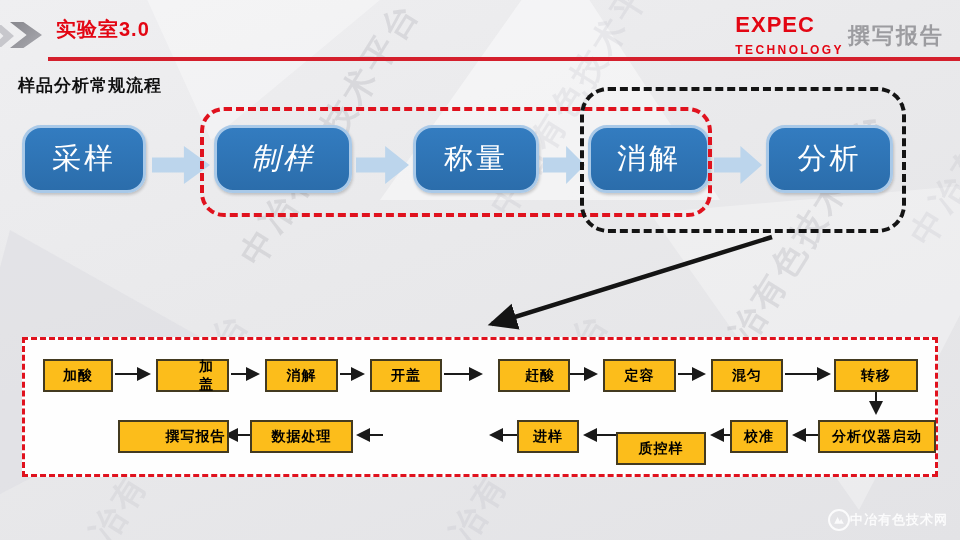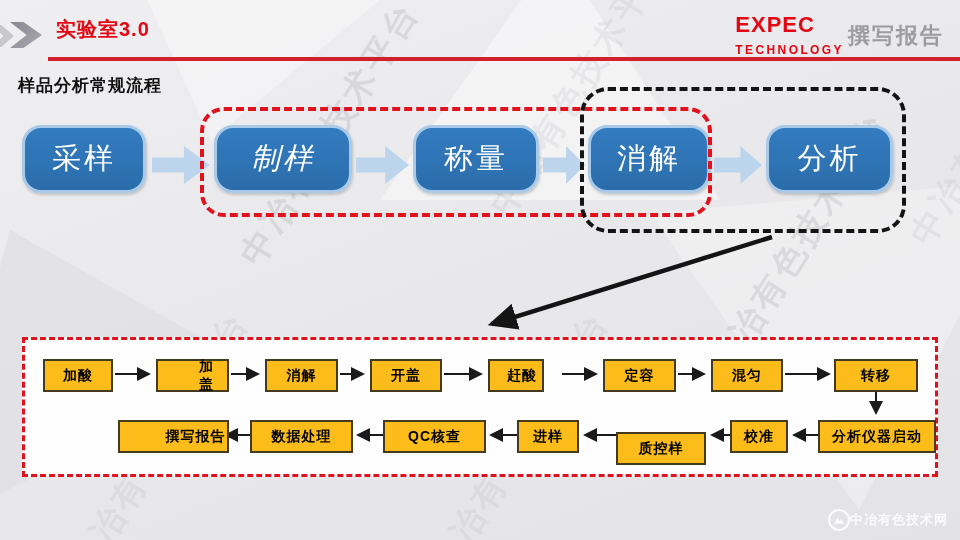--- a/index.html
+++ b/index.html
@@ -137,28 +137,27 @@
         <line x1="705" y1="95" x2="687" y2="95"></line>
         <line x1="795" y1="95" x2="769" y2="95"></line>
         <line x1="851" y1="51" x2="851" y2="73"></line>
       </g>
     </svg>
 
     <div class="ybox row1" style="left:18px;width:70px;">加酸</div>
     <div class="ybox row1" style="left:131px;width:73px;padding-left:41px;">加盖</div>
     <div class="ybox row1" style="left:240px;width:73px;">消解</div>
     <div class="ybox row1" style="left:345px;width:72px;">开盖</div>
-    <div class="ybox row1" style="left:463px;width:56px;padding-left:12px;">赶酸</div>
+    <div class="ybox row1" style="left:473px;width:72px;padding-left:12px;">赶酸</div>
     <div class="ybox row1" style="left:578px;width:73px;">定容</div>
     <div class="ybox row1" style="left:686px;width:72px;">混匀</div>
     <div class="ybox row1" style="left:809px;width:84px;">转移</div>
 
     <div class="ybox row2" style="left:93px;width:111px;padding-left:44px;">撰写报告</div>
     <div class="ybox row2" style="left:225px;width:103px;">数据处理</div>
-    <div class="ybox row2" style="left:358px;width:103px;">QC核查</div>
     <div class="ybox row2" style="left:492px;width:62px;">进样</div>
     <div class="ybox row2" style="left:591px;width:90px;margin-top:12px;">质控样</div>
     <div class="ybox row2" style="left:705px;width:58px;">校准</div>
     <div class="ybox row2" style="left:793px;width:118px;">分析仪器启动</div>
   </div>
 
   <div class="footer-mark">
     <div class="footer-circle">
       <svg width="12" height="12" viewBox="0 0 10 10">
           <path d="M1,8.2 L3.8,2.6 L5.6,6 L6.8,4.2 L9,8.2 Z" fill="rgba(255,255,255,.85)"></path>

